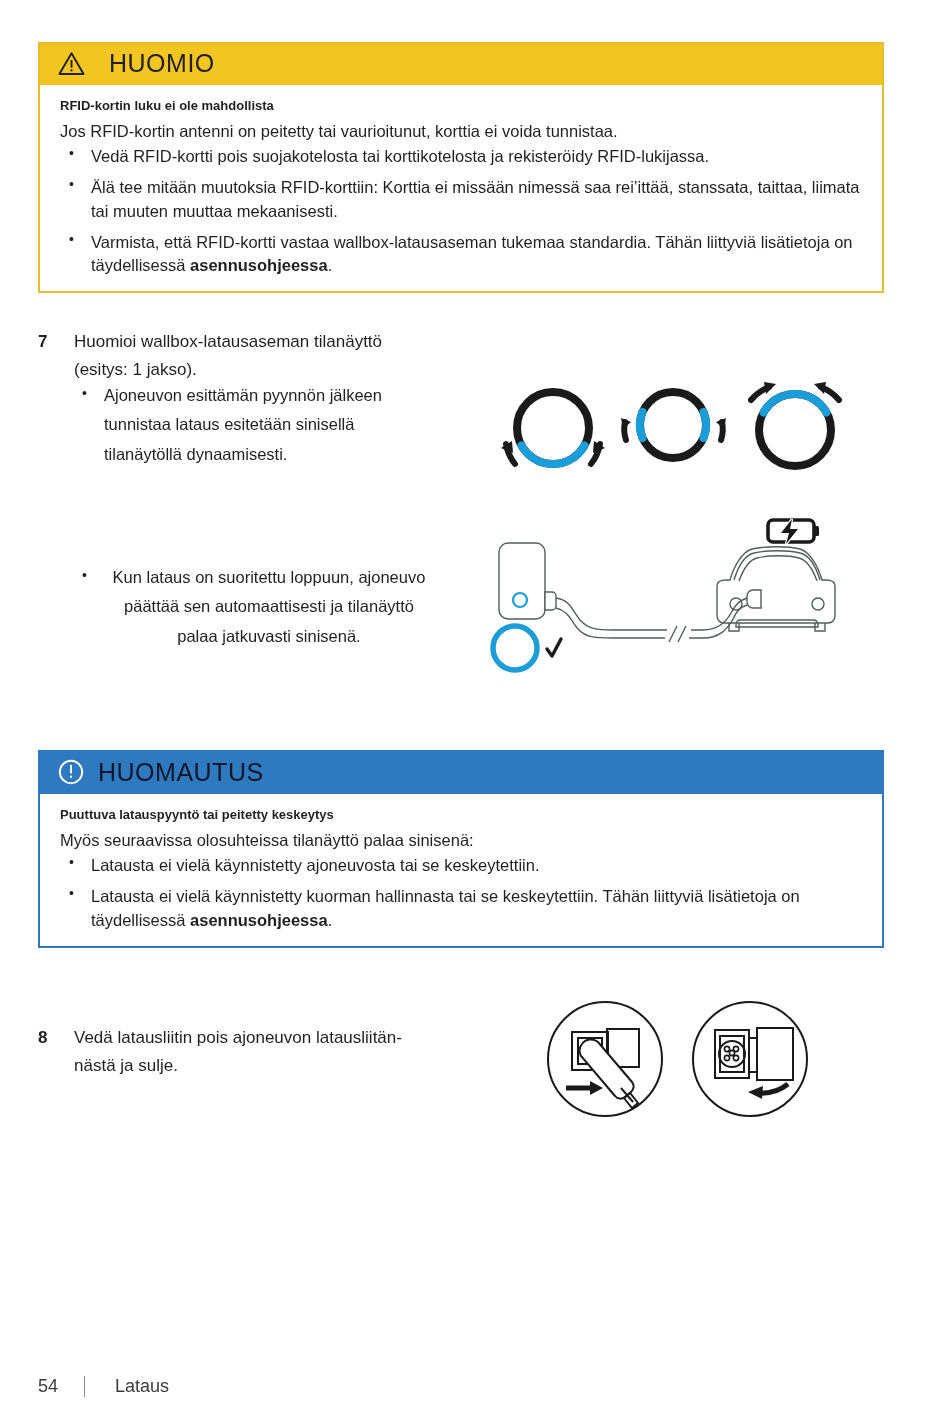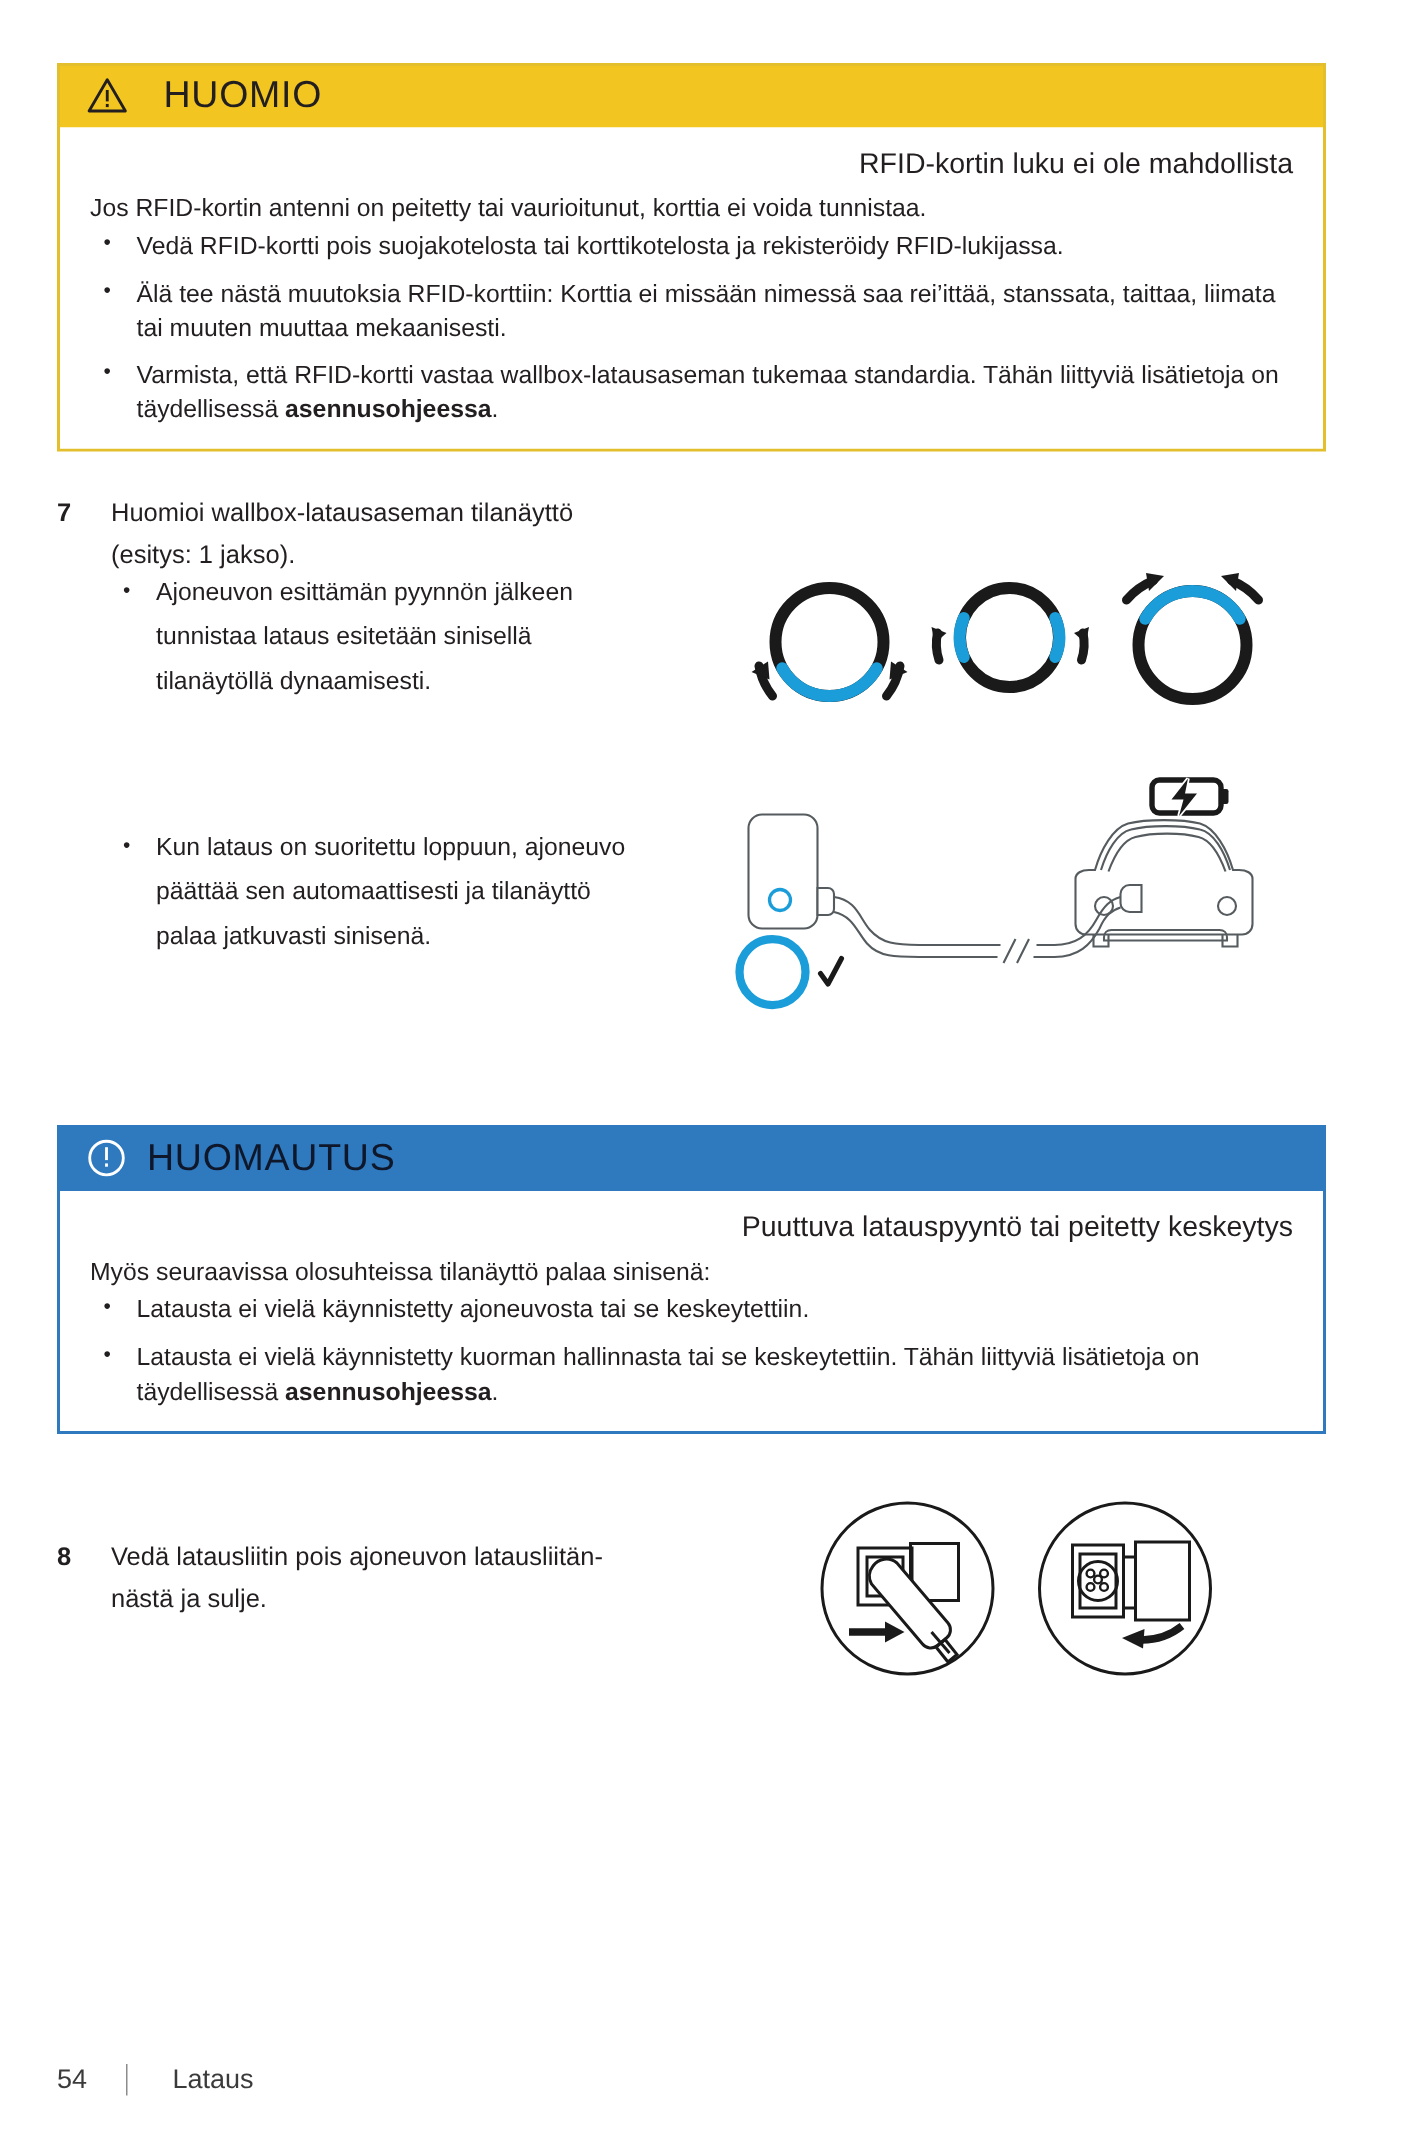--- a/index.html
+++ b/index.html
@@ -33,25 +33,24 @@
     letter-spacing: 0.5px;
     font-weight: 400;
     line-height: 1;
   }
   .callout-body {
     background: #ffffff;
     box-sizing: border-box;
     padding: 12px 20px 14px 20px;
   }
   .callout-subtitle {
-    font-size: 19px;
-    font-weight: 400;
+    font-size: 13px;
+    font-weight: 700;
     margin: 0 0 5px 0;
     line-height: 1.35;
-    text-align: right;
   }
   .callout-intro {
     font-size: 16.5px;
     margin: 0 0 3px 0;
     line-height: 1.38;
   }
 
   
   #caution-box {
     left: 38px;
@@ -176,39 +175,39 @@
         <rect x="12.55" y="18.3" width="1.9" height="2.1" fill="#231f20"></rect>
       </svg>
     </span>
     <span class="callout-title">HUOMIO</span>
   </div>
   <div class="callout-body">
     <p class="callout-subtitle">RFID-kortin luku ei ole mahdollista</p>
     <p class="callout-intro">Jos RFID-kortin antenni on peitetty tai vaurioitunut, korttia ei voida tunnistaa.</p>
     <ul class="clist">
       <li>Vedä RFID-kortti pois suojakotelosta tai korttikotelosta ja rekisteröidy RFID-lukijassa.</li>
-      <li>Älä tee nästä muutoksia RFID-korttiin: Korttia ei missään nimessä saa rei’ittää, stanssata, taittaa, liimata tai muuten muuttaa mekaanisesti.</li>
+      <li>Älä tee mitään muutoksia RFID-korttiin: Korttia ei missään nimessä saa rei’ittää, stanssata, taittaa, liimata tai muuten muuttaa mekaanisesti.</li>
       <li><span>Varmista, että RFID-kortti vastaa wallbox-latausaseman tukemaa standardia. Tähän liittyviä lisätietoja on täydellisessä </span><span class="b">asennusohjeessa</span><span>.</span></li>
     </ul>
   </div>
 </div>
 
 <div class="step" id="step-7" style="left:38px; top:328px; width:420px;">
   <div class="step-num">7</div>
   <div class="step-text">
     <div>Huomioi wallbox-latausaseman tilanäyttö</div>
     <div>(esitys: 1 jakso).</div>
   </div>
 </div>
 
 <ul class="step-bullets" style="position:absolute; left:74px; top:381px; width:360px;">
   <li>Ajoneuvon esittämän pyynnön jälkeen tunnistaa lataus esitetään sinisellä tilanäytöllä dynaamisesti.</li>
 </ul>
 
-<ul class="step-bullets" style="position:absolute; left:74px; top:551px; width:360px;">
+<ul class="step-bullets" style="position:absolute; left:74px; top:563px; width:360px;text-align:center;">
   <li>Kun lataus on suoritettu loppuun, ajoneuvo päättää sen automaattisesti ja tilanäyttö palaa jatkuvasti sinisenä.</li>
 </ul>
 
 <div class="figure" id="fig-status-rings" style="left:495px; top:378px; width:355px; height:112px;">
   <svg width="355" height="112" viewBox="0 0 355 112" aria-hidden="true">
 
     <g>
       <circle cx="58" cy="50" r="36" fill="none" stroke="#1a1a1a" stroke-width="8"></circle>
       <path d="M 26.5 67.5 A 36 36 0 0 0 89.5 67.5" fill="none" stroke="#1b9dd9" stroke-width="8" stroke-linecap="round"></path>
 

